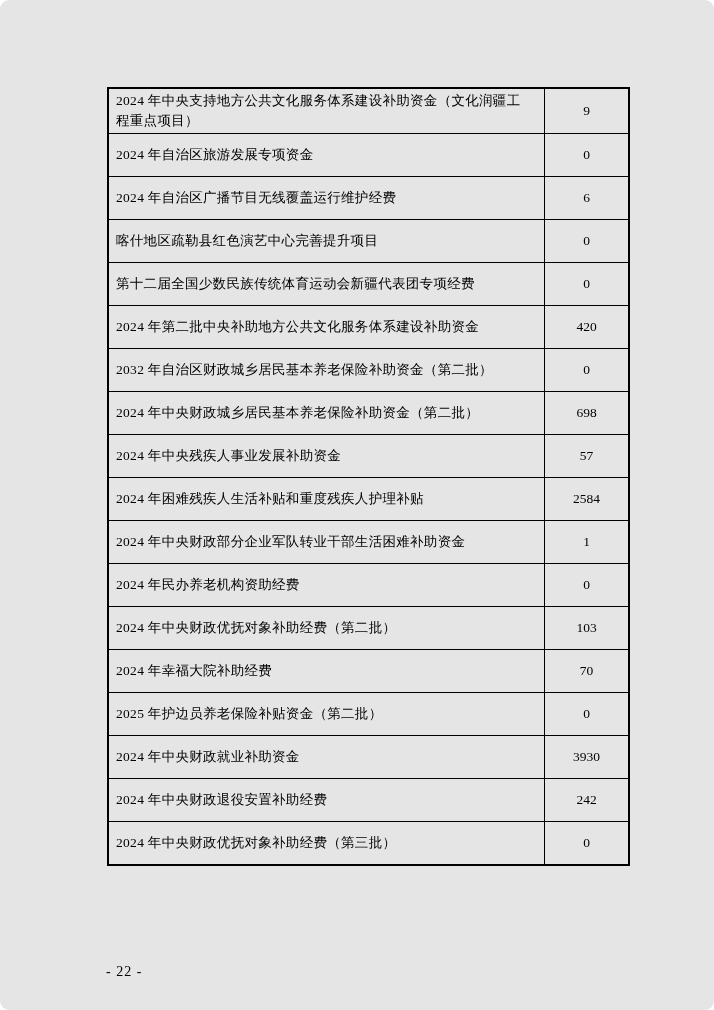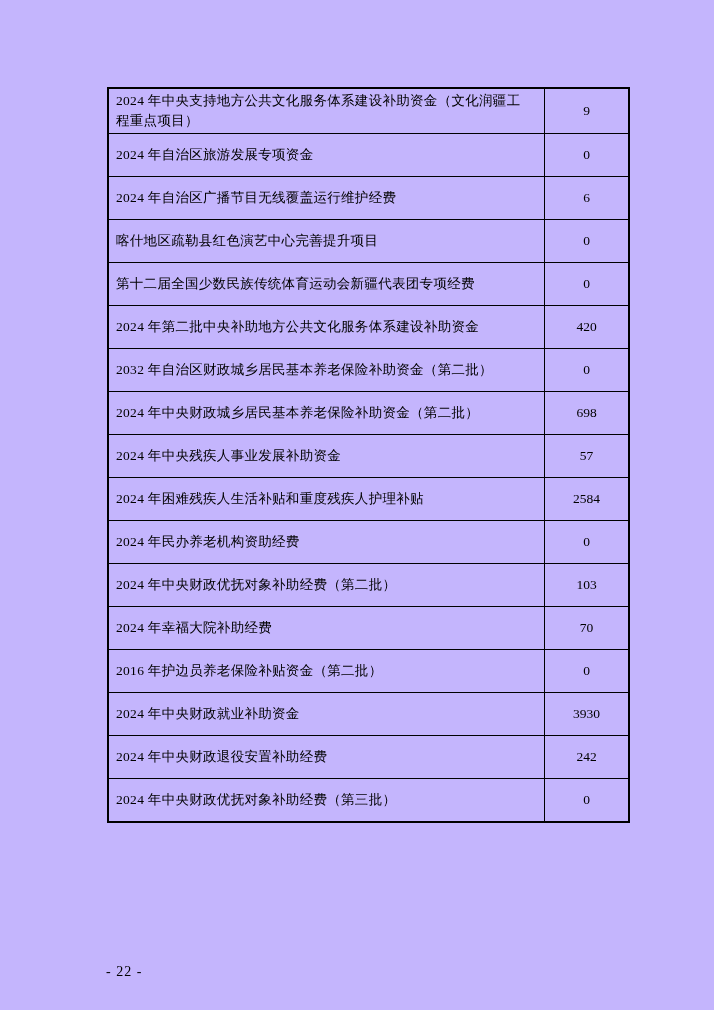--- a/index.html
+++ b/index.html
@@ -4,24 +4,25 @@
 <style>
   html, body {
     margin: 0;
     padding: 0;
     background: #ffffff;
   }
   .doc-page {
     position: relative;
     width: 714px;
     height: 1010px;
-    background: #c4b5fd;
+    background: #e5e5e5;
     font-family: "Liberation Serif", "DejaVu Serif", serif;
     color: #000000;
     overflow: hidden;
+    border-radius: 9px;
   }
   table.grant-table {
     position: absolute;
     left: 107px;
     top: 87px;
     width: 497px;
     border-collapse: collapse;
     table-layout: fixed;
   }
   table.grant-table,
@@ -100,33 +101,37 @@
         </tr>
         <tr>
           <td class="cell-label">2024 年中央残疾人事业发展补助资金</td>
           <td class="cell-value">57</td>
         </tr>
         <tr>
           <td class="cell-label">2024 年困难残疾人生活补贴和重度残疾人护理补贴</td>
           <td class="cell-value">2584</td>
         </tr>
         <tr>
+          <td class="cell-label">2024 年中央财政部分企业军队转业干部生活困难补助资金</td>
+          <td class="cell-value">1</td>
+        </tr>
+        <tr>
           <td class="cell-label">2024 年民办养老机构资助经费</td>
           <td class="cell-value">0</td>
         </tr>
         <tr>
           <td class="cell-label">2024 年中央财政优抚对象补助经费（第二批）</td>
           <td class="cell-value">103</td>
         </tr>
         <tr>
           <td class="cell-label">2024 年幸福大院补助经费</td>
           <td class="cell-value">70</td>
         </tr>
         <tr>
-          <td class="cell-label">2016 年护边员养老保险补贴资金（第二批）</td>
+          <td class="cell-label">2025 年护边员养老保险补贴资金（第二批）</td>
           <td class="cell-value">0</td>
         </tr>
         <tr>
           <td class="cell-label">2024 年中央财政就业补助资金</td>
           <td class="cell-value">3930</td>
         </tr>
         <tr>
           <td class="cell-label">2024 年中央财政退役安置补助经费</td>
           <td class="cell-value">242</td>
         </tr>

